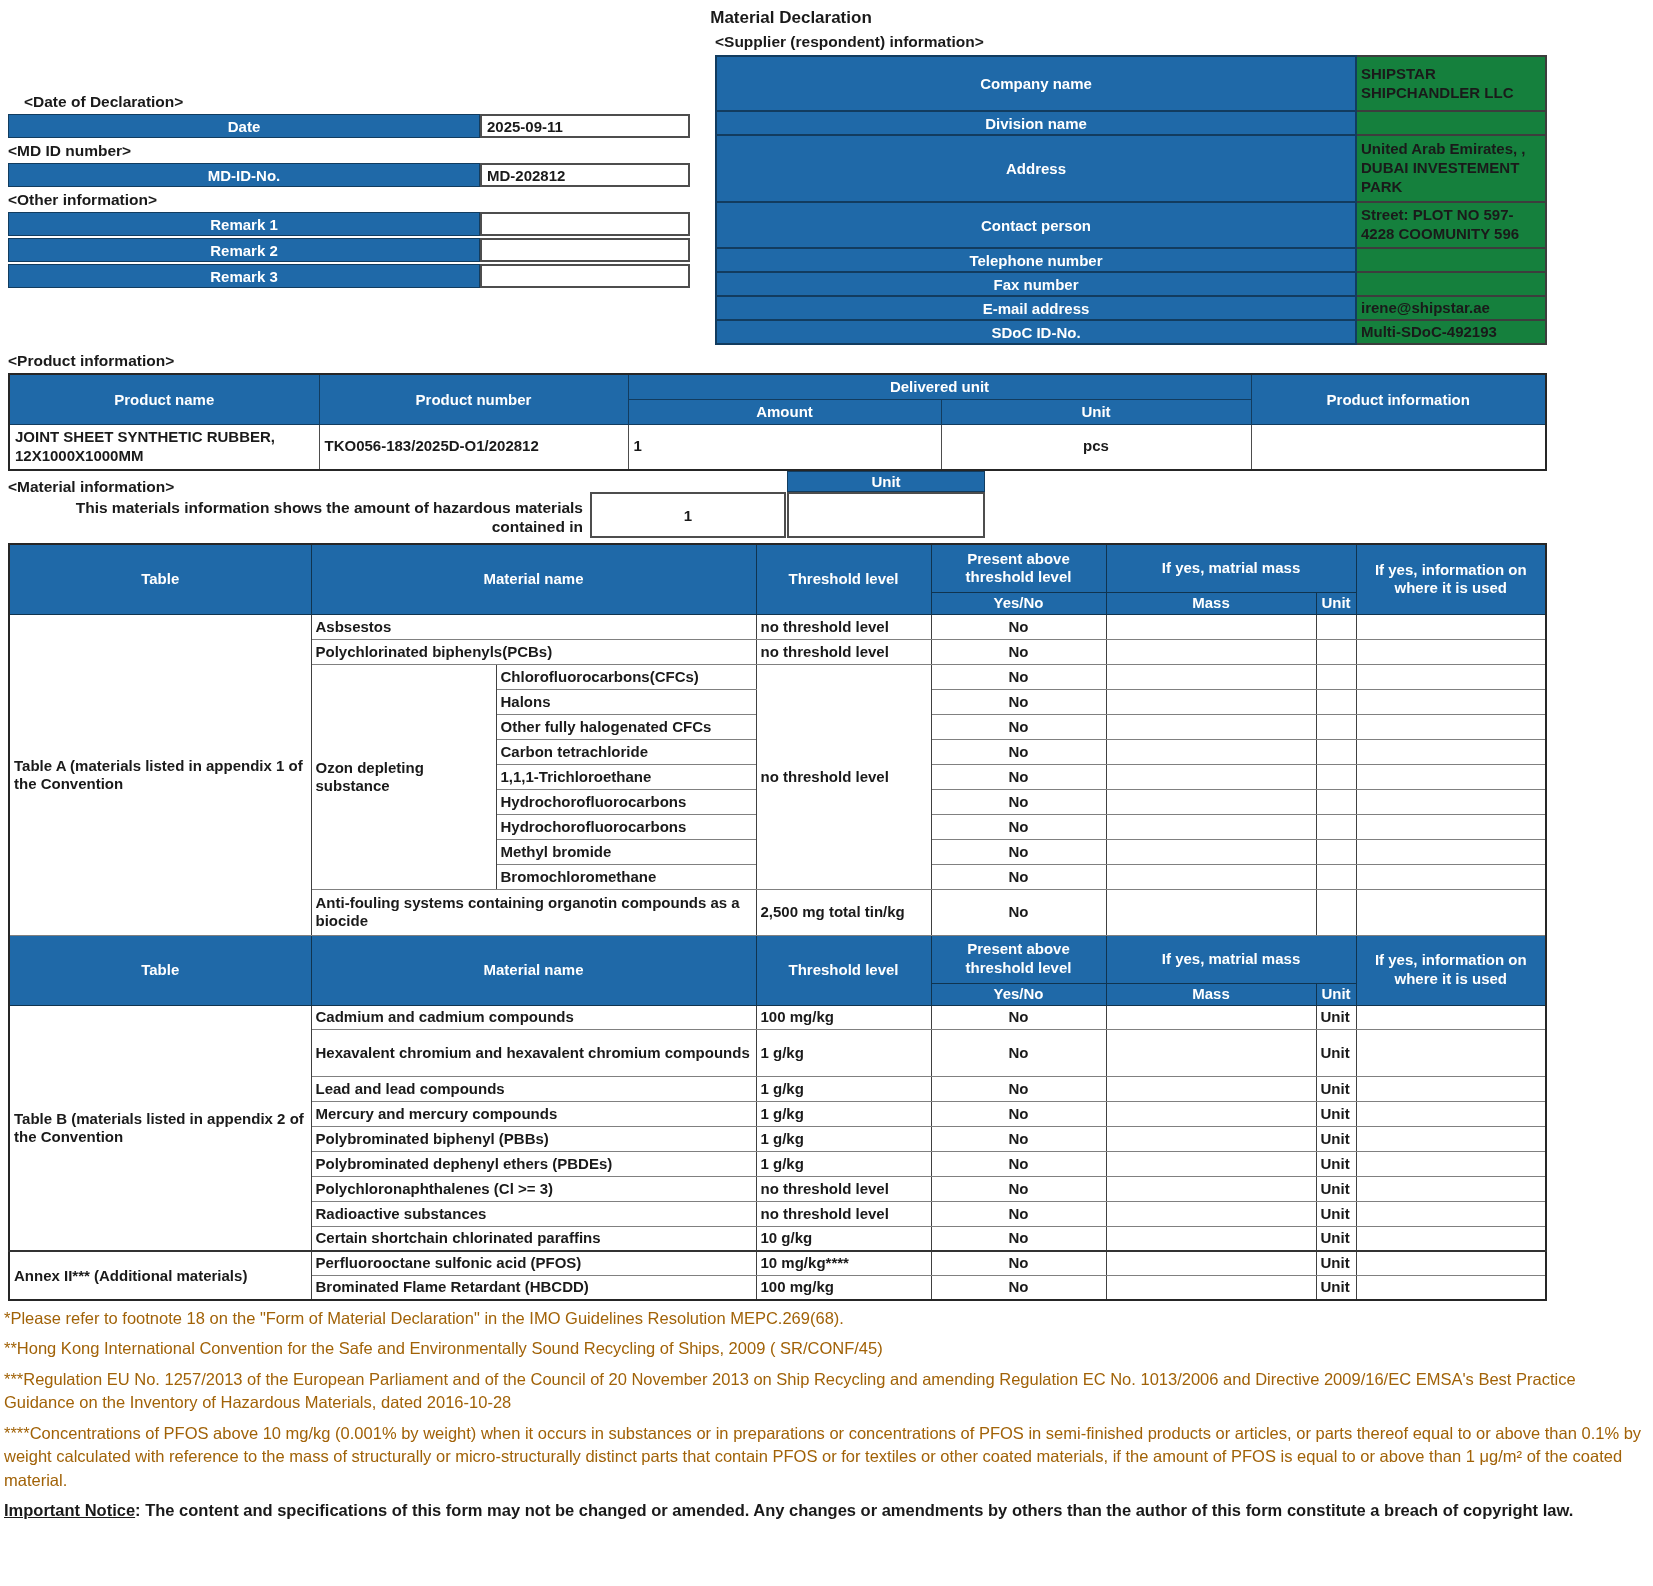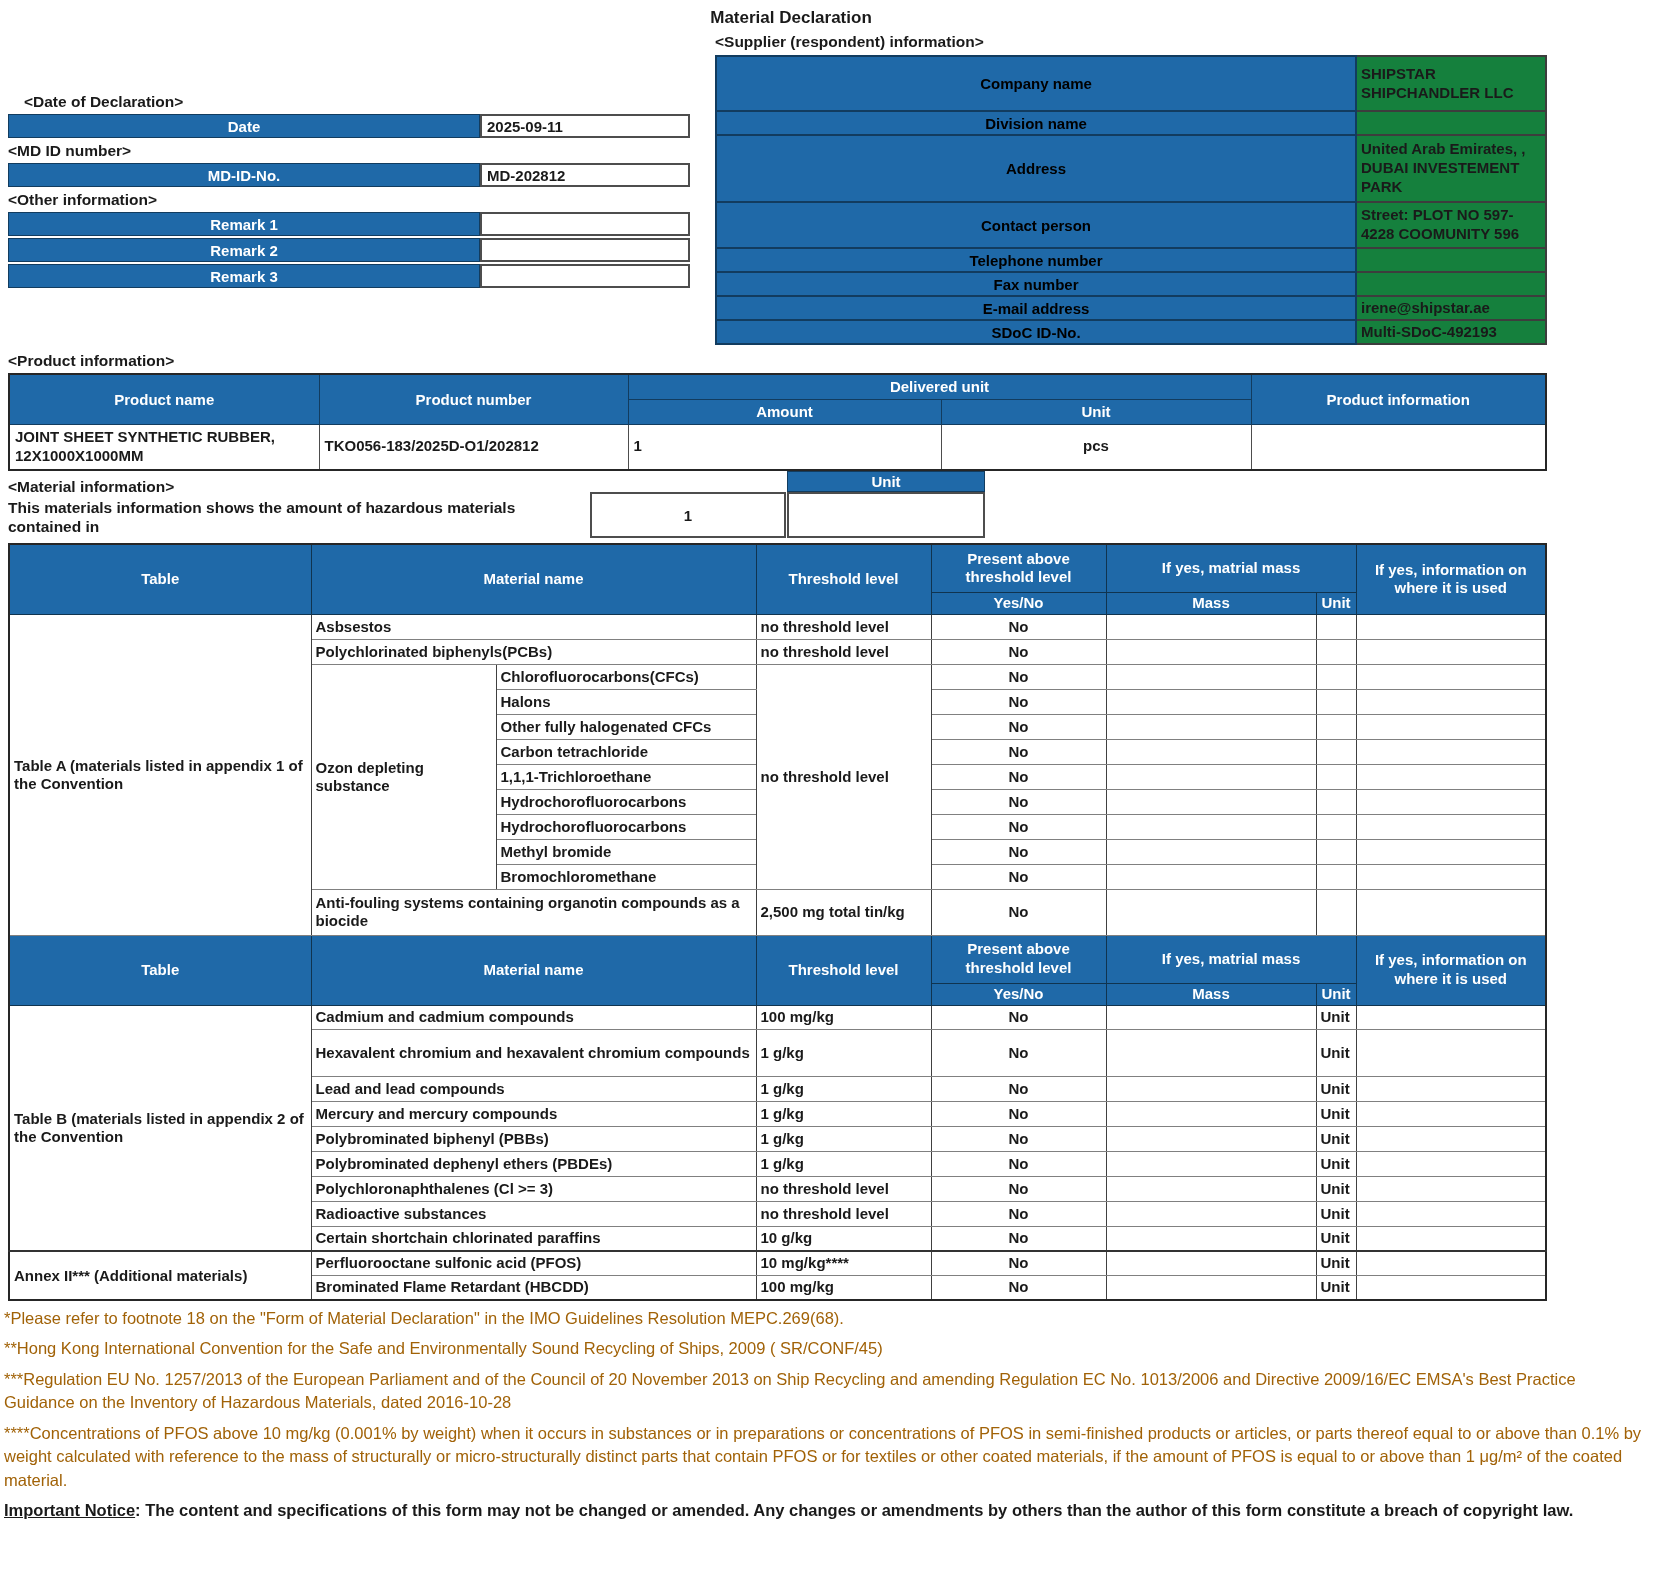--- a/index.html
+++ b/index.html
@@ -30,21 +30,21 @@
     display: flex; align-items: center; padding: 0 5px;
   }
   .left-w-label { width: 472px; height: 24px; }
   .left-w-value { width: 210px; height: 24px; }
   .remark-row { margin-bottom: 2px; }
 
   
   table.supplier { border-collapse: collapse; table-layout: fixed; width: 830px; border: 2px solid #123c5f; }
   table.supplier td { vertical-align: middle; }
   td.sup-label {
-    width: 640px; background: #1f69a8; color: #000000; font-weight: bold; font-size: 15px;
+    width: 640px; background: #1f69a8; color: #ffffff; font-weight: bold; font-size: 15px;
     text-align: center; border: 2px solid #123c5f;
   }
   td.sup-value {
     width: 190px; background: #15803d; font-weight: bold; font-size: 15px;
     border: 2px solid #3d3d3d; padding: 1px 4px; line-height: 1.25; word-wrap: break-word;
   }
 
   
   .product-section { margin-left: 8px; }
   table.product { border-collapse: collapse; table-layout: fixed; width: 1537px; border: 2px solid #262626; margin-top: 3px; }
@@ -187,21 +187,21 @@
         <td>1</td>
         <td style="text-align:center;">pcs</td>
         <td></td>
       </tr>
     </tbody>
       </table>
   </div>
 
   <div class="matinfo-region">
     <div class="abs sec-heading" style="left:0; top:7px;">&lt;Material information&gt;</div>
-    <div class="abs matinfo-note" style="left:0; top:27px;">This materials information shows the amount of hazardous materials contained in</div>
+    <div class="abs matinfo-note" style="left:0; top:27px;text-align:right;">This materials information shows the amount of hazardous materials contained in</div>
     <div class="abs mini-box" style="left:582px; top:21px; width:196px; height:46px;">1</div>
     <div class="abs mini-unit-header" style="left:779px; top:0; width:198px; height:21px;">Unit</div>
     <div class="abs mini-box" style="left:779px; top:21px; width:198px; height:46px;"></div>
   </div>
 
   <table class="mat">
     <colgroup>
       <col style="width:302px">
         <col style="width:185px">
         <col style="width:260px">

